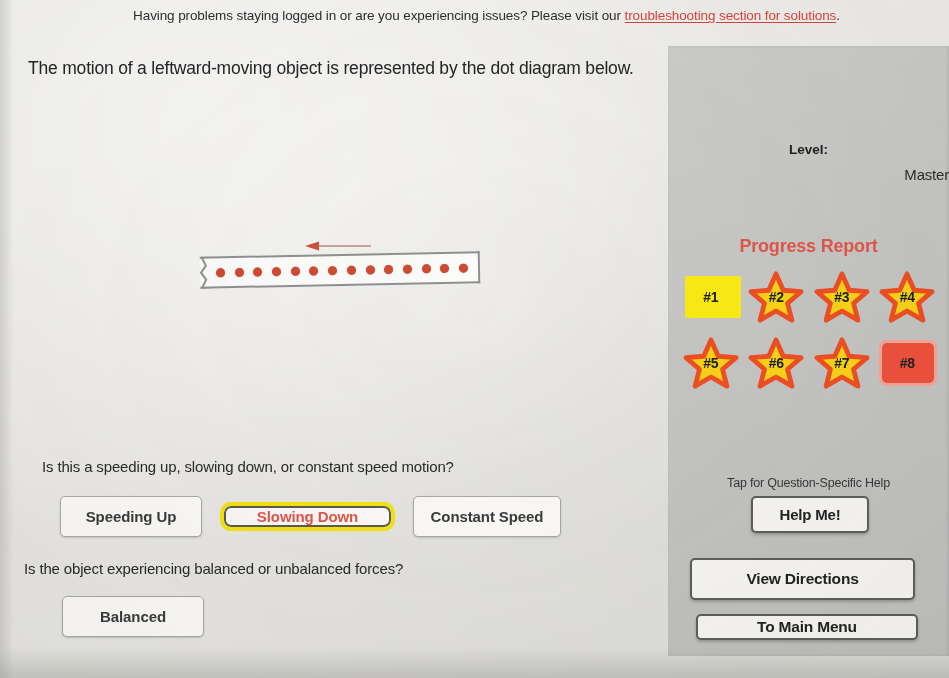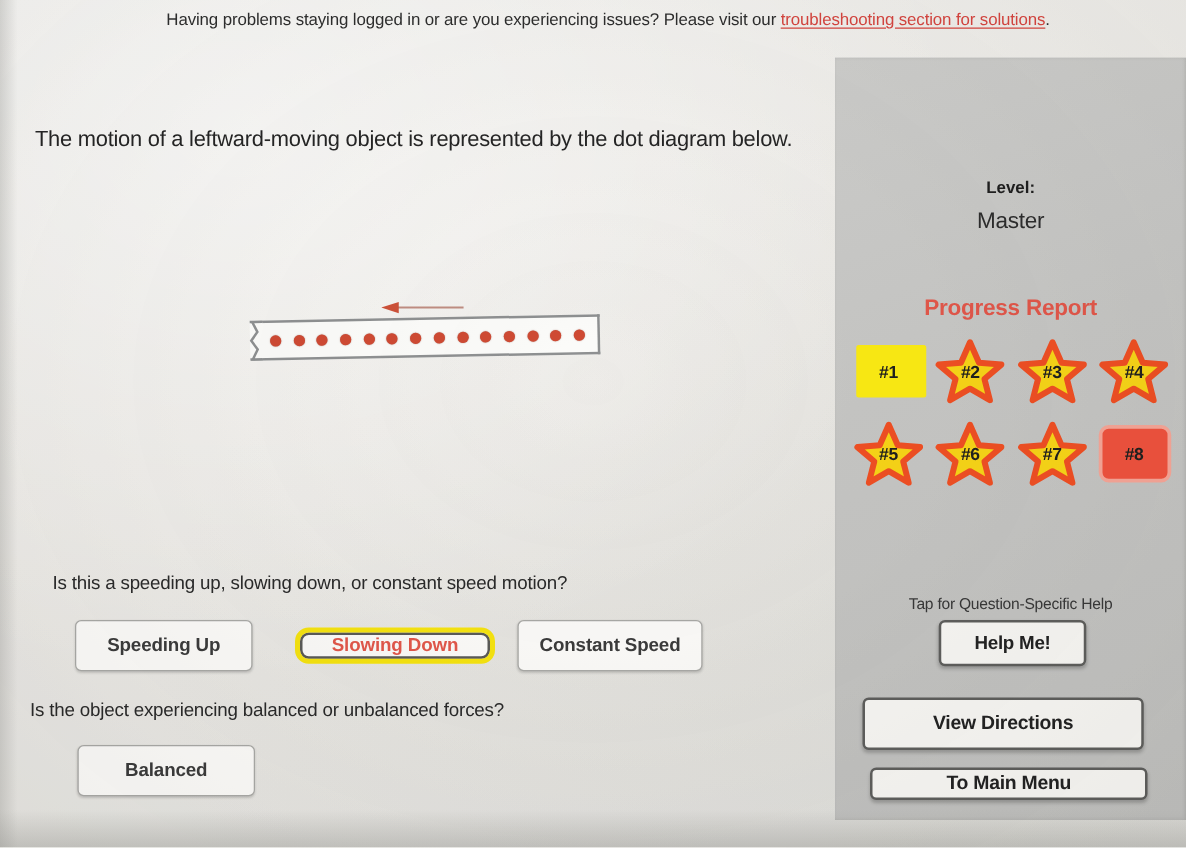--- a/index.html
+++ b/index.html
@@ -65,21 +65,20 @@
   }
 
   #prompt {
     position: absolute;
     left: 28px; top: 14px;
     width: 640px;
     font-size: 17.5px;
     color: #252525;
     letter-spacing: -0.2px;
     white-space: nowrap;
-    margin-top: 43px;
   }
 
   
   #diagram-wrap {
     position: absolute;
     left: 200px; top: 190px;
     width: 290px; height: 60px;
   }
   #arrow {
     position: absolute;
@@ -153,23 +152,22 @@
   #btn-constant      { width: 148px; }
   #btn-balanced      { width: 142px; }
   #btn-unbalanced    { width: 142px; }
 
   .choice.selected {
     color: #e2574a;
     border: 2px solid #5a5a57;
     outline: 4px solid #f5e310;
     outline-offset: 0px;
     border-radius: 7px;
-    width: 152px;
+    width: 167px;
     padding: 0 0;
-    margin-left: 16px;
   }
 
   
   #sidebar {
     position: absolute;
     left: 668px; top: 46px;
     width: 281px; height: 610px;
     background: linear-gradient(160deg, #cdcdcb 0%, #c6c6c4 40%, #c0c0be 100%);
     box-shadow: -1px 0 3px rgba(0,0,0,.10) inset;
     overflow: hidden;
@@ -185,21 +183,21 @@
   #student-name {
     position: absolute; top: 38px; left: 0;
     font-size: 19px; color: #2a2a2a; letter-spacing: -0.3px;
   }
   #level-label {
     position: absolute; top: 96px; left: 0;
     font-size: 13.5px; font-weight: bold; color: #1f1f1f;
   }
   #level-value {
     position: absolute; top: 120px; left: 0;
-    font-size: 18px; color: #2d2d2d; letter-spacing: -0.2px;
+    font-size: 15px; color: #2d2d2d; letter-spacing: -0.2px; text-align: right;
   }
 
   #progress-title {
     position: absolute; top: 190px; left: 0;
     font-size: 18px; font-weight: bold; color: #e2574a;
     letter-spacing: -0.2px;
   }
 
   #progress-grid {
     position: absolute;

